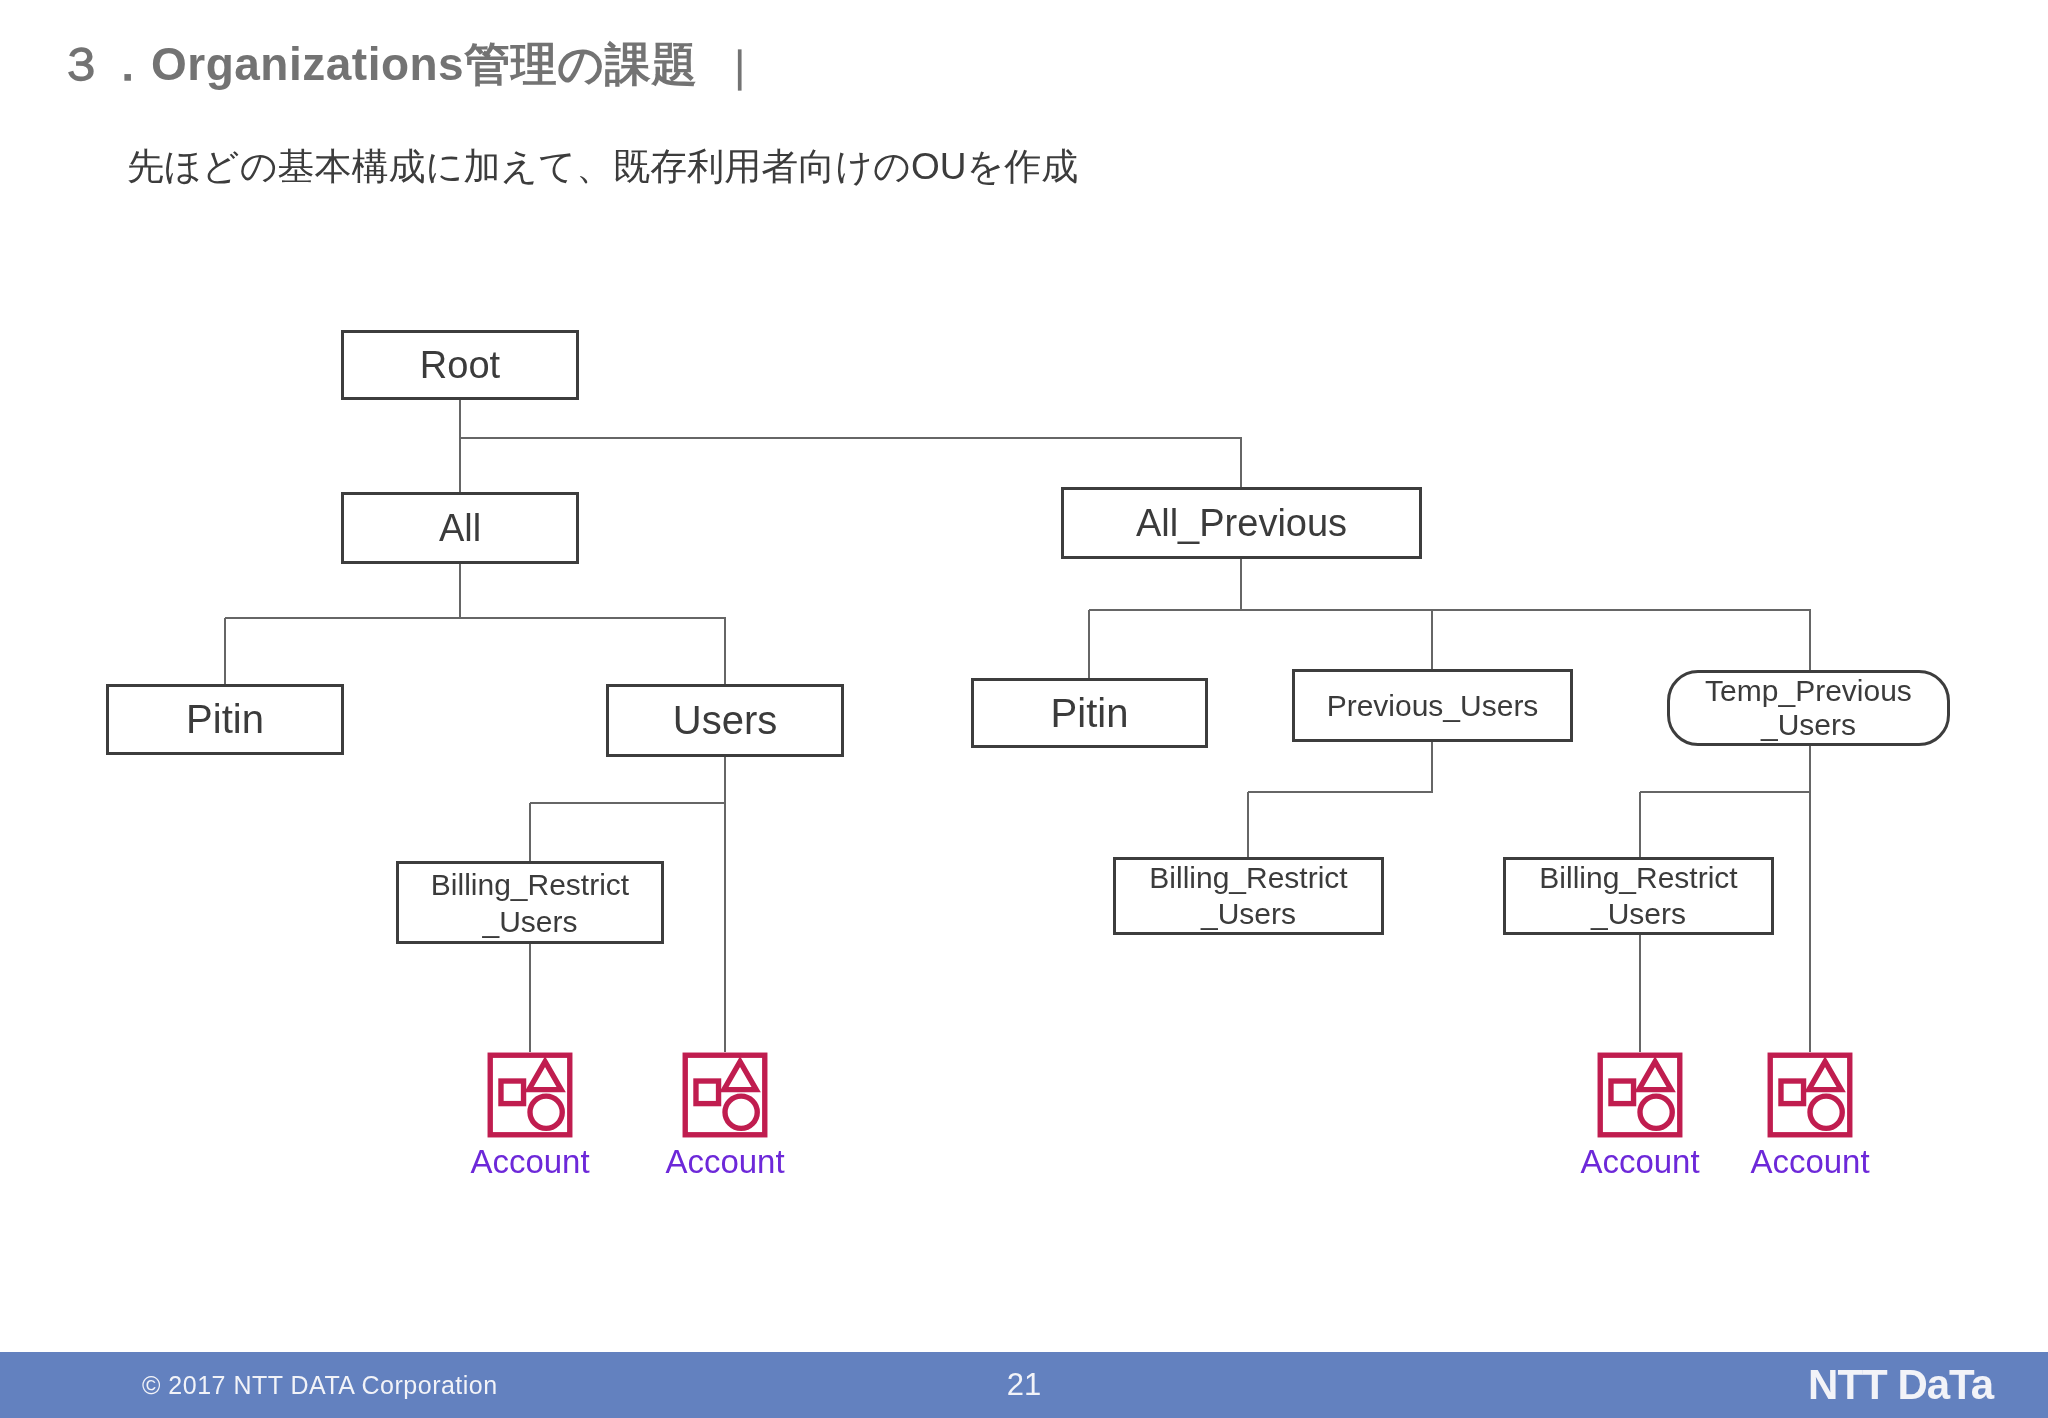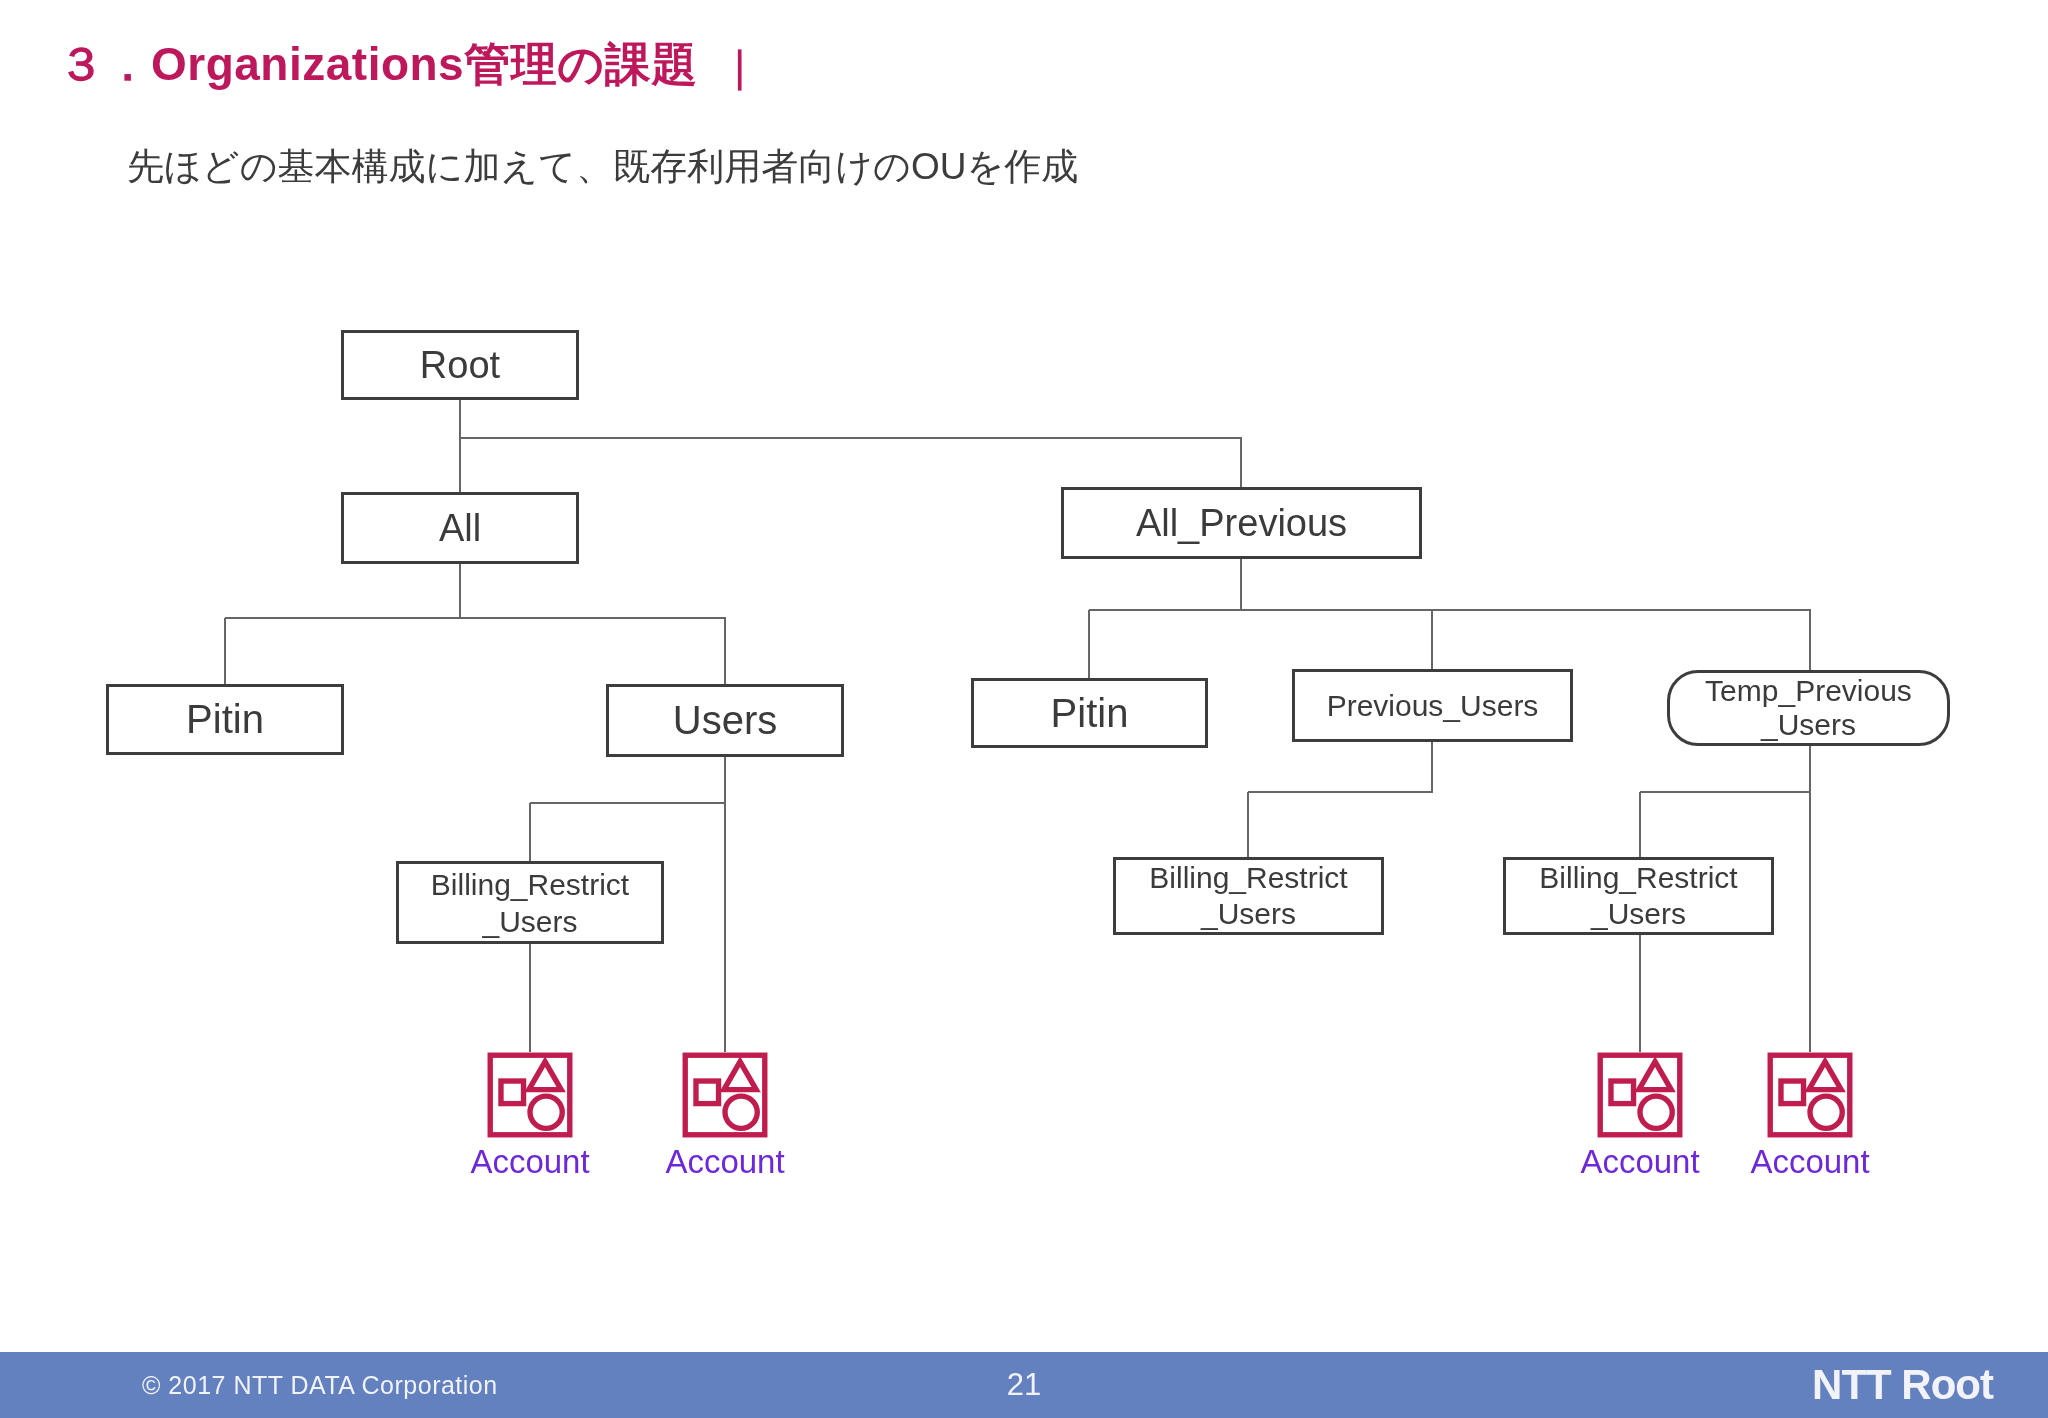--- a/index.html
+++ b/index.html
@@ -7,21 +7,21 @@
     position:relative;
     width:2048px;height:1418px;
     background:#ffffff;
     font-family:"Liberation Sans", sans-serif;
     overflow:hidden;
   }
   
   .title{
     position:absolute;left:58px;top:34px;right:40px;
     display:flex;align-items:baseline;
-    color:#be185d;white-space:nowrap;
+    color:#737373;white-space:nowrap;
   }
   .t-main{font-size:46px;font-weight:700;letter-spacing:0.5px;}
   .t-sep{font-size:40px;font-weight:700;margin:0 16px 0 22px;}
   .t-sub{font-size:36px;font-weight:700;}
   .subtitle{
     position:absolute;left:127px;top:142px;
     font-size:37px;font-weight:400;color:#3c3c3c;white-space:nowrap;
   }
   
   .diagram{position:absolute;inset:0;}
@@ -166,16 +166,16 @@
         <polygon points="54,9 69,35 39,35"></polygon>
         <circle cx="55" cy="56" r="15"></circle>
       </svg>
       <div class="acc-label">Account</div>
     </div>
   </div>
 
   <div class="footer">
     <span class="copyright">© 2017 NTT DATA Corporation</span>
     <span class="page-num">21</span>
-    <span class="logo">NTT Root</span>
+    <span class="logo">NTT DaTa</span>
   </div>
 
 </div>
 
 </body></html>

